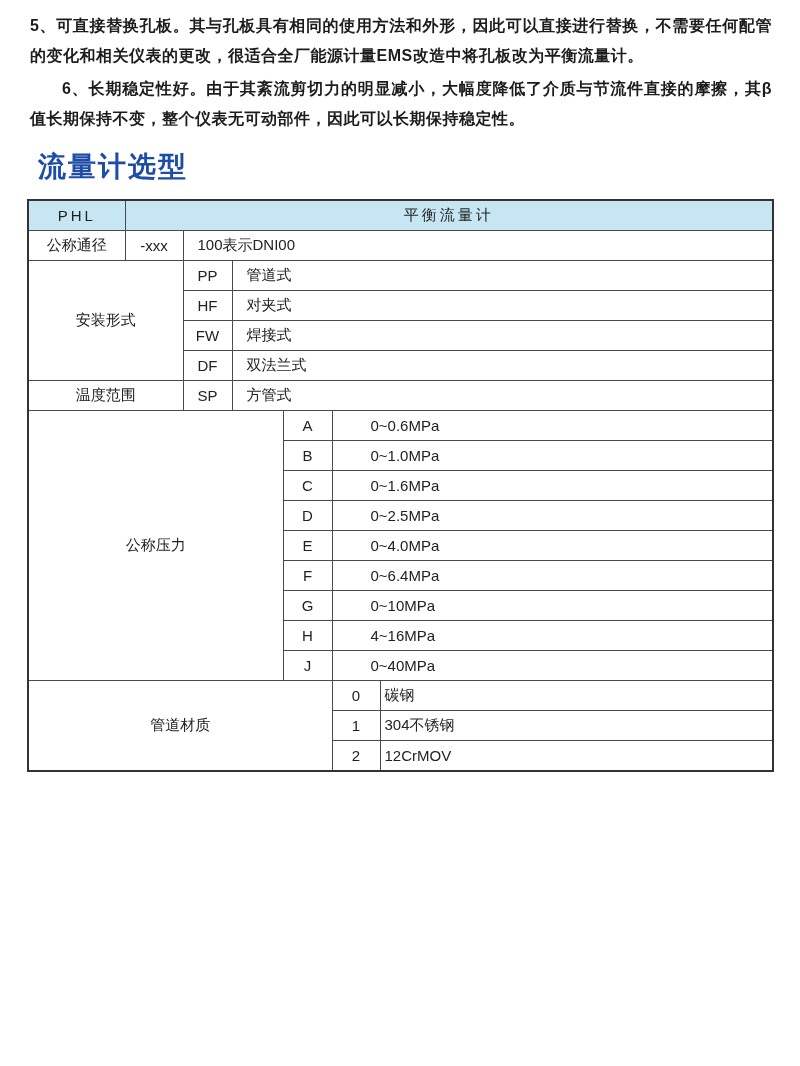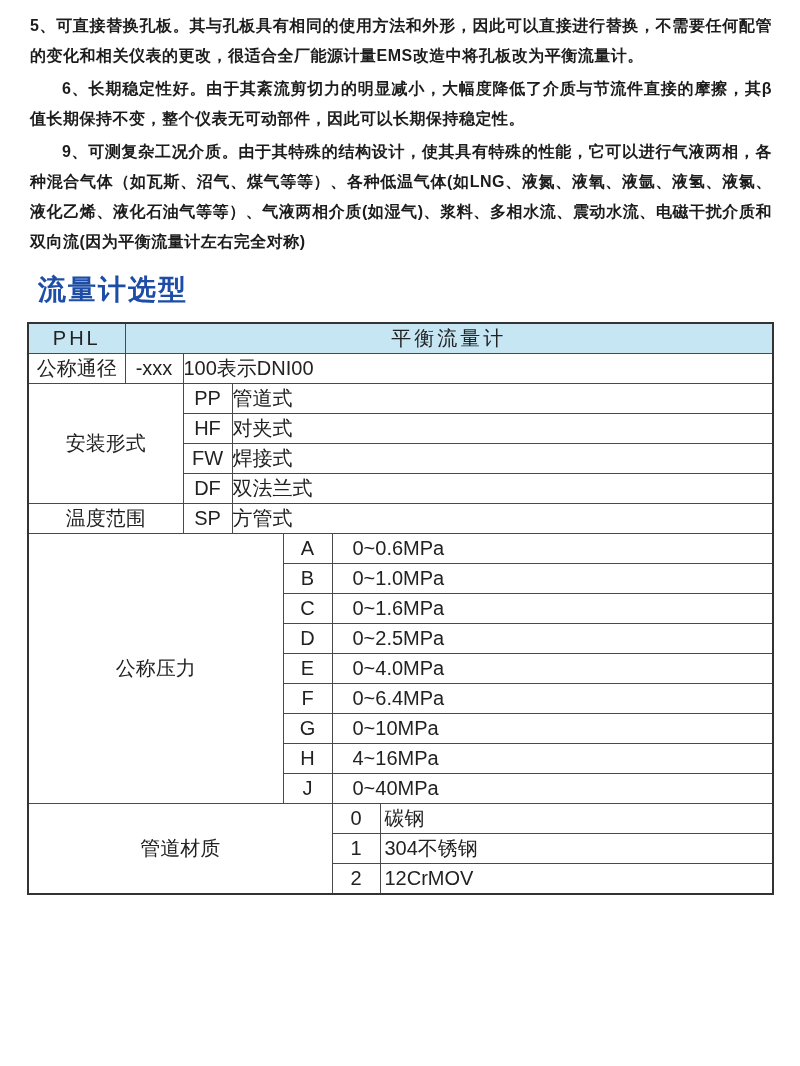--- a/index.html
+++ b/index.html
@@ -38,54 +38,54 @@
     font-weight: bold;
     color: #1d4da6;
     letter-spacing: 2px;
   }
   .sel-table {
     margin: 20px 0 17px 27px;
     border-collapse: collapse;
     table-layout: fixed;
     width: 745px;
     border: 2px solid #333333;
-    font-size: 20px;
+    font-size: 15px;
     color: #222222;
   }
   .sel-table td {
     border: 1px solid #4a4a4a;
     height: 29px;
     padding: 0;
     overflow: hidden;
     white-space: nowrap;
   }
   .sel-table td.c {
     text-align: center;
     vertical-align: middle;
   }
   .sel-table td.l {
     text-align: left;
     vertical-align: middle;
+    padding-left: 14px;
   }
-  .sel-table td.l.pl24 { padding-left: 20px; }
+  .sel-table td.l.pl24 { padding-left: 38px; }
   .sel-table td.l.pl12 { padding-left: 4px; }
   .sel-table tr.hdr-row td {
     background: #c6e6f4;
     letter-spacing: 3px;
   }
 </style>
 </head>
 <body>
 
 <div class="page">
 
   <div class="paragraphs">
     <p class="para">5、可直接替换孔板。其与孔板具有相同的使用方法和外形，因此可以直接进行替换，不需要任何配管的变化和相关仪表的更改，很适合全厂能源计量EMS改造中将孔板改为平衡流量计。</p>
     <p class="para indent">6、长期稳定性好。由于其紊流剪切力的明显减小，大幅度降低了介质与节流件直接的摩擦，其β值长期保持不变，整个仪表无可动部件，因此可以长期保持稳定性。</p>
-    <p class="para indent">9、可测复杂工况介质。由于其特殊的结构设计，使其具有特殊的性能，它可以进行气液两相，各种混合气体（如瓦斯、沼气、煤气等等）、各种低温气体(如LNG、液氮、液氧、液氩、液氢、液氯、液化乙烯、液化石油气等等）、气液两相介质(如湿气)、浆料、多相水流、震动水流、电磁干扰介质和双向流(因为平衡流量计左右完全对称)</p>
   </div>
 
   <h2 class="section-title">流量计选型</h2>
 
   <table class="sel-table">
     <colgroup>
       <col style="width:97px">
       <col style="width:58px">
       <col style="width:49px">
       <col style="width:51px">

